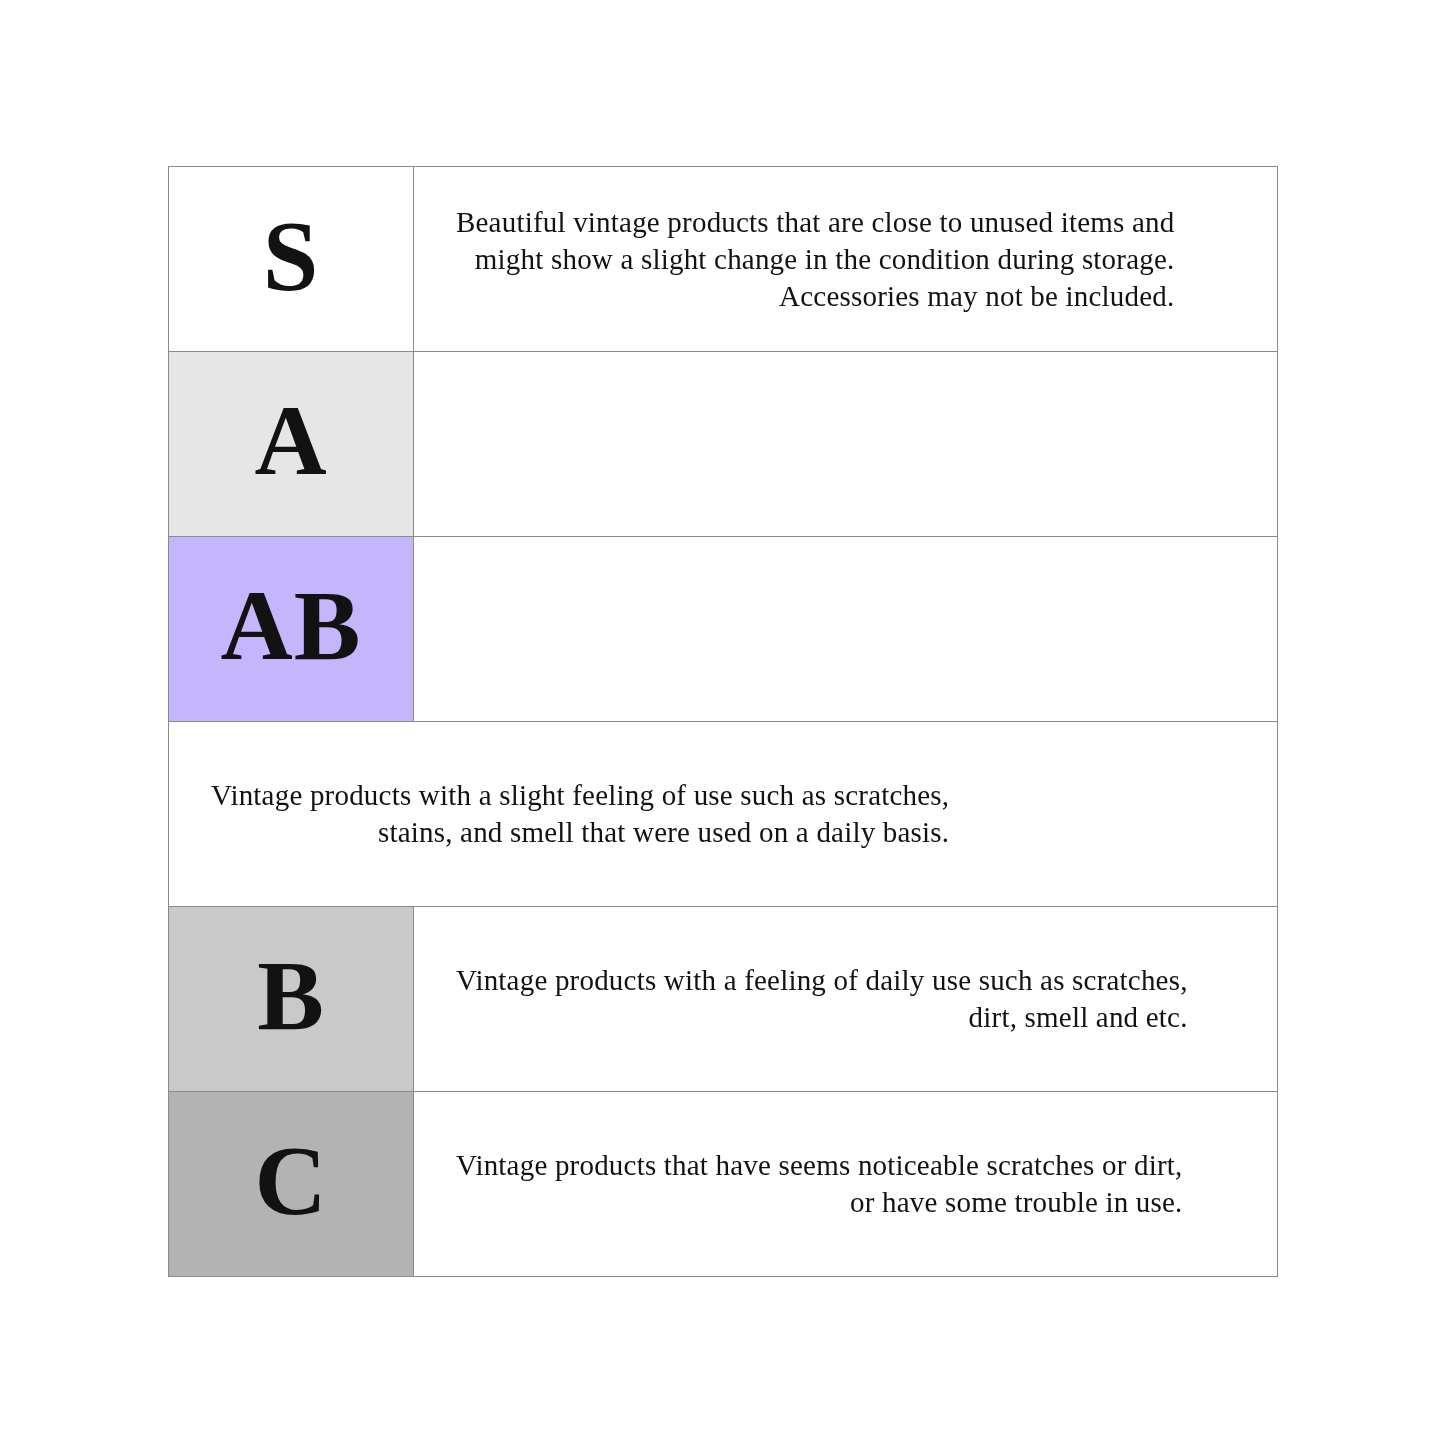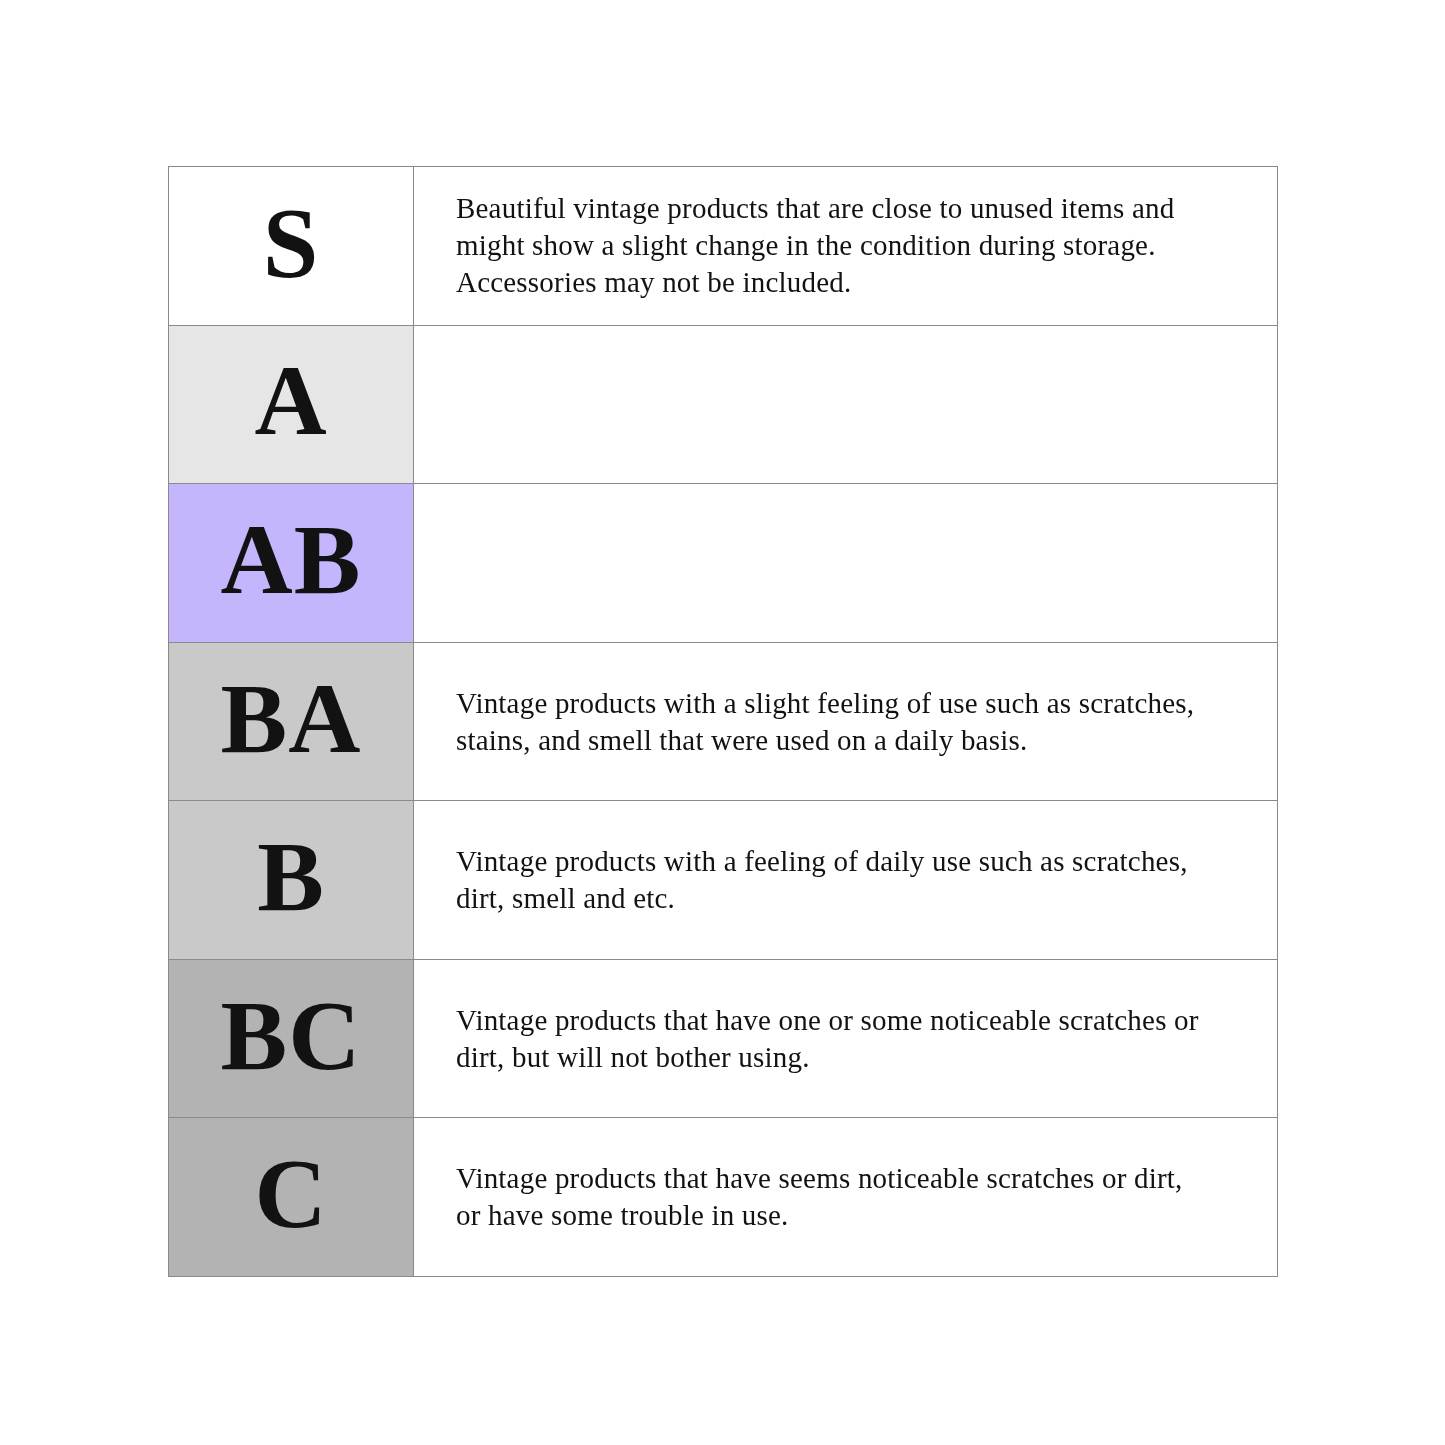--- a/index.html
+++ b/index.html
@@ -62,20 +62,21 @@
     box-sizing: border-box;
     padding: 10px 24px 10px 42px;
     background: #ffffff;
   }
   .desc-text {
     font-size: 29px;
     line-height: 37px;
     color: var(--text-color);
     white-space: pre-line;
     letter-spacing: 0.2px;
+    text-align: right;
   }
 </style>
 </head>
 <body>
 
 <div class="stage">
   <div class="grade-table">
 
     <div class="grade-row">
       <div class="grade-cell" style="background-color: rgb(255, 255, 255);">
@@ -94,48 +95,36 @@
       </div>
     </div>
 
     <div class="grade-row">
       <div class="grade-cell" style="background-color: #c4b5fd;">
         <span>AB</span>
       </div>
     </div>
 
     <div class="grade-row">
-      <div class="grade-cell" style="background-color: rgb(201, 201, 201);">
-        <span>BA</span>
-      </div>
       <div class="desc-cell">
         <span class="desc-text">Vintage products with a slight feeling of use such as scratches,
 stains, and smell that were used on a daily basis.</span>
       </div>
     </div>
 
     <div class="grade-row">
       <div class="grade-cell" style="background-color: rgb(201, 201, 201);">
         <span>B</span>
       </div>
       <div class="desc-cell">
         <span class="desc-text">Vintage products with a feeling of daily use such as scratches,
 dirt, smell and etc.</span>
       </div>
     </div>
 
-    <div class="grade-row">
-      <div class="grade-cell" style="background-color: rgb(179, 179, 179);">
-        <span>BC</span>
-      </div>
-      <div class="desc-cell">
-        <span class="desc-text">Vintage products that have one or some noticeable scratches or
-dirt, but will not bother using.</span>
-      </div>
-    </div>
 
     <div class="grade-row">
       <div class="grade-cell" style="background-color: rgb(179, 179, 179);">
         <span>C</span>
       </div>
       <div class="desc-cell">
         <span class="desc-text">Vintage products that have seems noticeable scratches or dirt,
 or have some trouble in use.</span>
       </div>
     </div>

